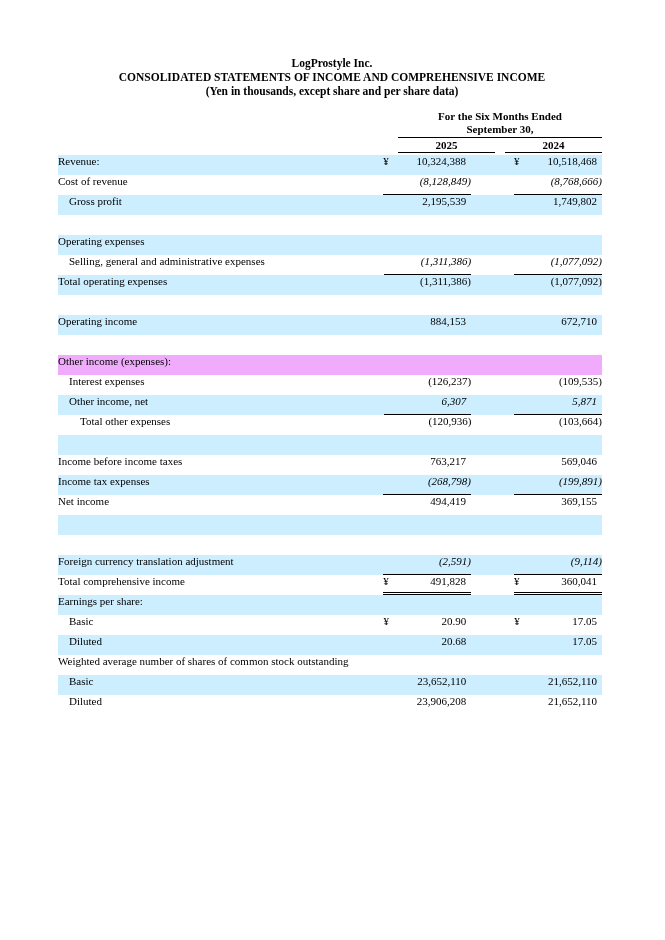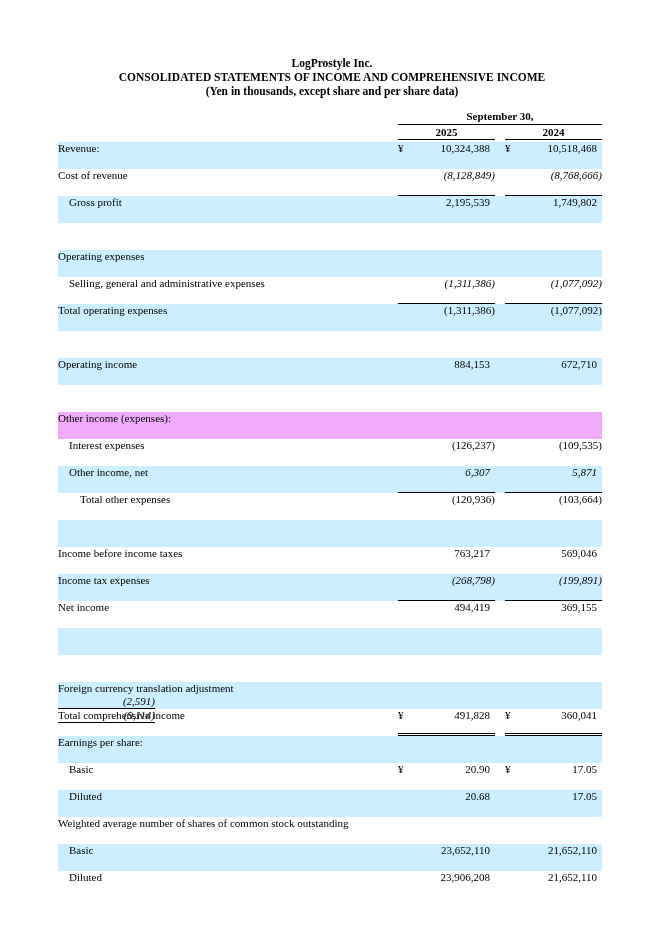--- a/index.html
+++ b/index.html
@@ -49,22 +49,23 @@
     width: 97px;
     text-align: center;
     font-weight: bold;
     line-height: 13px;
     border-bottom: 1px solid #000;
   }
   .yearspacer { width: 10px; }
   .rows { margin-top: 2px; }
   .row {
     display: flex;
-    height: 27px;
+    height: 20px;
     line-height: 13.1px;
+    gap: 17px;
   }
   .label {
     width: 340px;
     white-space: nowrap;
     overflow: visible;
   }
   .ind1 { padding-left: 11px; }
   .ind2 { padding-left: 22px; }
   .colgrp {
     width: 97px;
@@ -83,20 +84,21 @@
 
 <div class="page">
   <div class="doc-header">
     <div>LogProstyle Inc.</div>
     <div>CONSOLIDATED STATEMENTS OF INCOME AND COMPREHENSIVE INCOME</div>
     <div>(Yen in thousands, except share and per share data)</div>
   </div>
 
   <div class="stmt-table">
     <div class="period-header">
+      <div>For the Six Months Ended</div>
       <div>September 30,</div>
     </div>
     <div class="years">
       <div class="year">2025</div>
       <div class="yearspacer"></div>
       <div class="year">2024</div>
     </div>
     <div class="rows" id="rows">
         <div class="row" style="background: rgb(204, 238, 255);">
           <div class="label">Revenue:</div>
@@ -330,21 +332,21 @@
           <div class="colgrp">
             <span class="yen"></span>
             <span class="val"></span>
           </div>
           <div class="colspacer"></div>
           <div class="colgrp">
             <span class="yen"></span>
             <span class="val"></span>
           </div>
         </div>
-        <div class="row" style="background: rgb(204, 238, 255); flex-direction: column;">
+        <div class="row" style="background: rgb(204, 238, 255);">
           <div class="label">Foreign currency translation adjustment</div>
           <div class="colgrp u1">
             <span class="yen"></span>
             <span class="val paren">(2,591)</span>
           </div>
           <div class="colspacer"></div>
           <div class="colgrp u1">
             <span class="yen"></span>
             <span class="val paren">(9,114)</span>
           </div>

